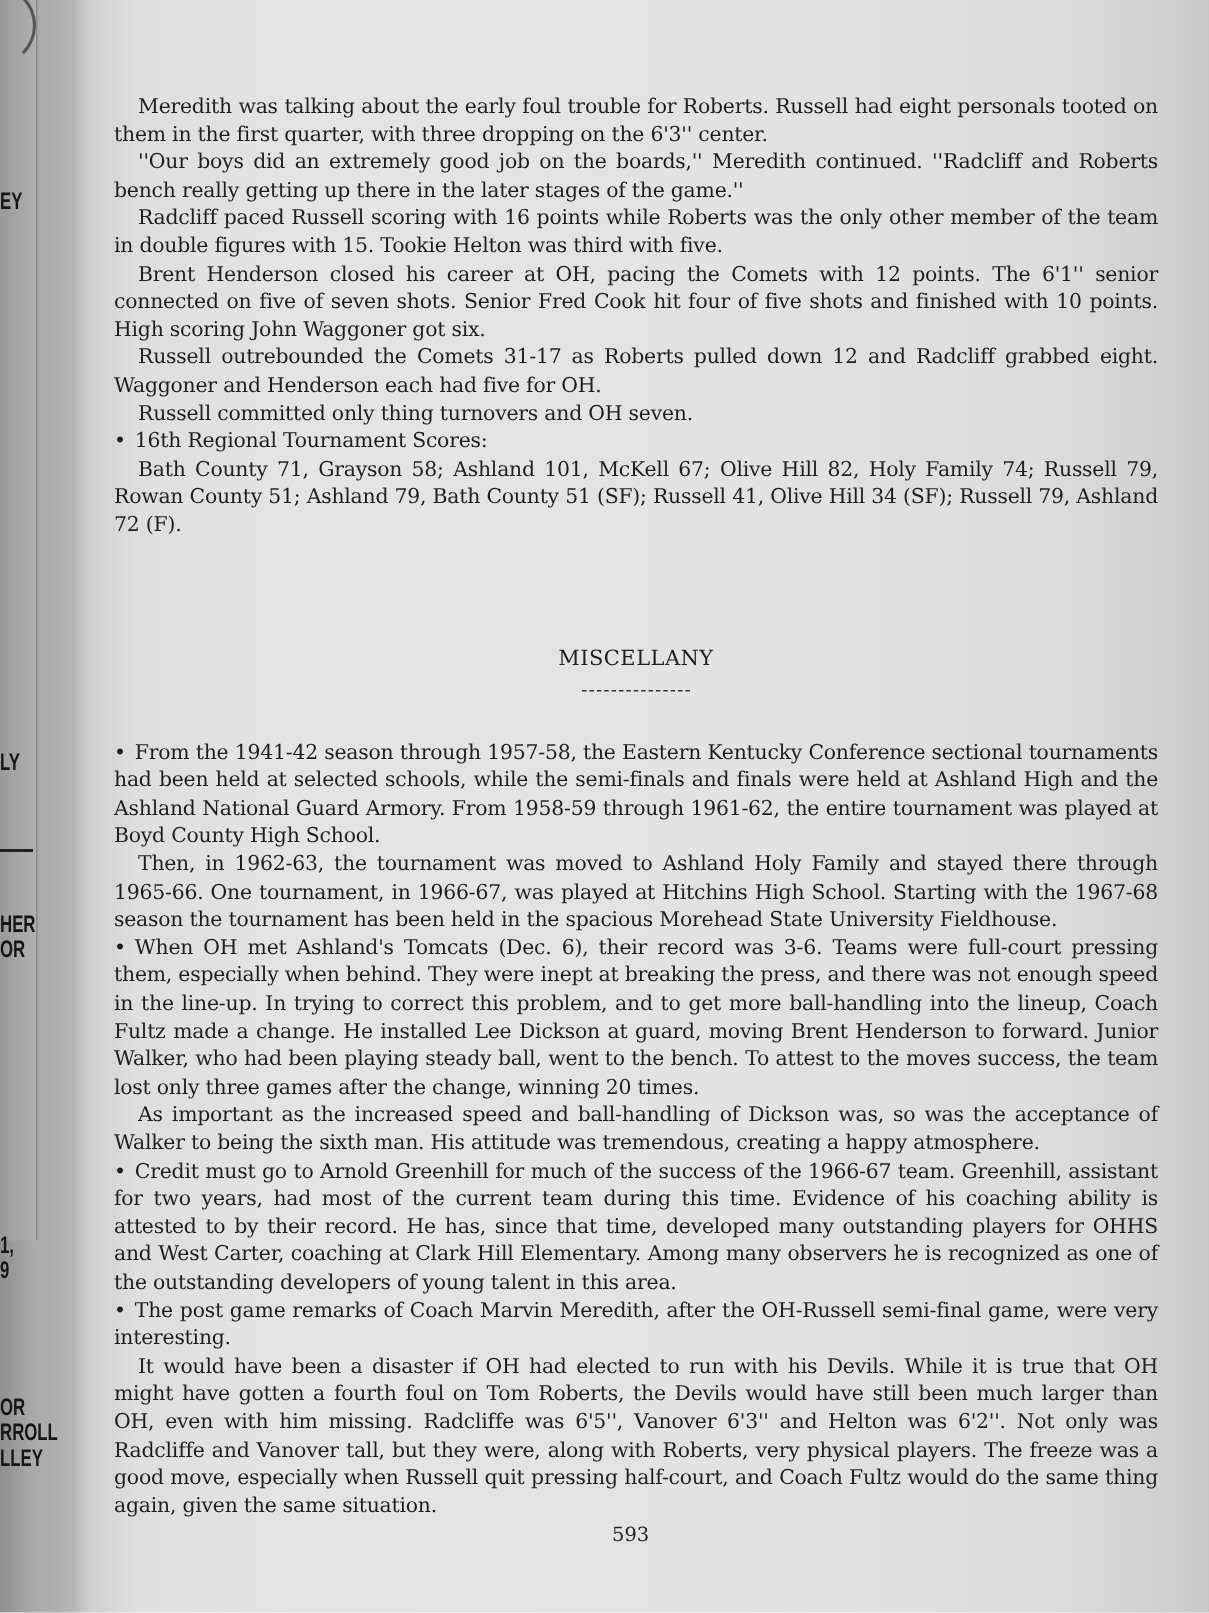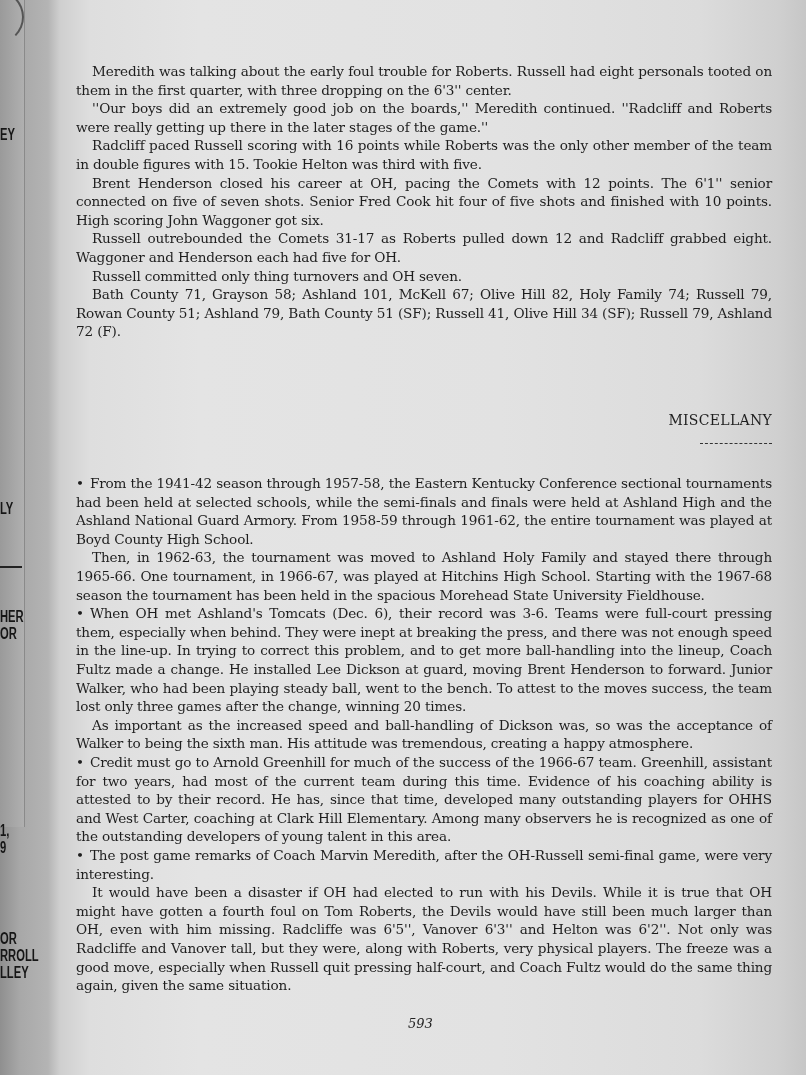--- a/index.html
+++ b/index.html
@@ -68,39 +68,38 @@
       margin: 0;
     }
     .indent {
       text-indent: 16px;
     }
     .bullet::before {
       content: "\2022";
       margin-right: 6px;
     }
     .heading-block {
-      text-align: right;
+      text-align: center;
       margin-top: 70px;
       margin-bottom: 26px;
     }
     .heading {
       font-size: 14px;
       letter-spacing: 0.3px;
     }
     .heading-rule {
       display: inline-block;
       width: 72px;
       border-top: 1.5px dashed #333;
       margin-top: 3px;
     }
     .page-number {
       position: absolute;
       left: 408px;
       top: 1016px;
-      font-style: italic;
       font-size: 13px;
       color: #222;
     }
   </style>
 </head>
 <body>
 
 <div class="spine">
   <div class="spine-curve"></div>
   <div class="spine-label" style="top:126px">EY</div>
@@ -111,25 +110,26 @@
   <div class="spine-label" style="top:822px">1,
 9</div>
   <div class="spine-label" style="top:930px">OR
 RROLL
 LLEY</div>
 </div>
 
 <main class="page">
   <section>
     <p class="indent">Meredith was talking about the early foul trouble for Roberts.  Russell had eight personals tooted on them in the first quarter, with three dropping on the 6'3'' center.</p>
-    <p class="indent">''Our boys did an extremely good job on the boards,'' Meredith continued.  ''Radcliff and Roberts were really getting up there in the later stages of the game.''</p>
+    <p class="indent">''Our boys did an extremely good job on the boards,'' Meredith continued.  ''Radcliff and Roberts bench really getting up there in the later stages of the game.''</p>
     <p class="indent">Radcliff paced Russell scoring with 16 points while Roberts was the only other member of the team in double figures with 15.  Tookie Helton was third with five.</p>
     <p class="indent">Brent Henderson closed his career at OH, pacing the Comets with 12 points.  The 6'1'' senior connected on five of seven shots.  Senior Fred Cook hit four of five shots and finished with 10 points.  High scoring John Waggoner got six.</p>
     <p class="indent">Russell outrebounded the Comets 31-17 as Roberts pulled down 12 and Radcliff grabbed eight. Waggoner and Henderson each had five for OH.</p>
     <p class="indent">Russell committed only thing turnovers and OH seven.</p>
+    <p class="bullet">16th Regional Tournament Scores:</p>
     <p class="indent">Bath County 71, Grayson 58; Ashland 101, McKell 67; Olive Hill 82, Holy Family 74; Russell 79, Rowan County 51; Ashland 79, Bath County 51 (SF); Russell 41, Olive Hill 34 (SF); Russell 79, Ashland 72 (F).</p>
   </section>
 
   <div class="heading-block">
     <div class="heading">MISCELLANY</div>
     <span class="heading-rule"></span>
   </div>
 
   <section>
     <p class="bullet">From the 1941-42 season through 1957-58, the Eastern Kentucky Conference sectional tournaments had been held at selected schools, while the semi-finals and finals were held at Ashland High and the Ashland National Guard Armory.  From 1958-59 through 1961-62, the entire tournament was played at Boyd County High School.</p>

